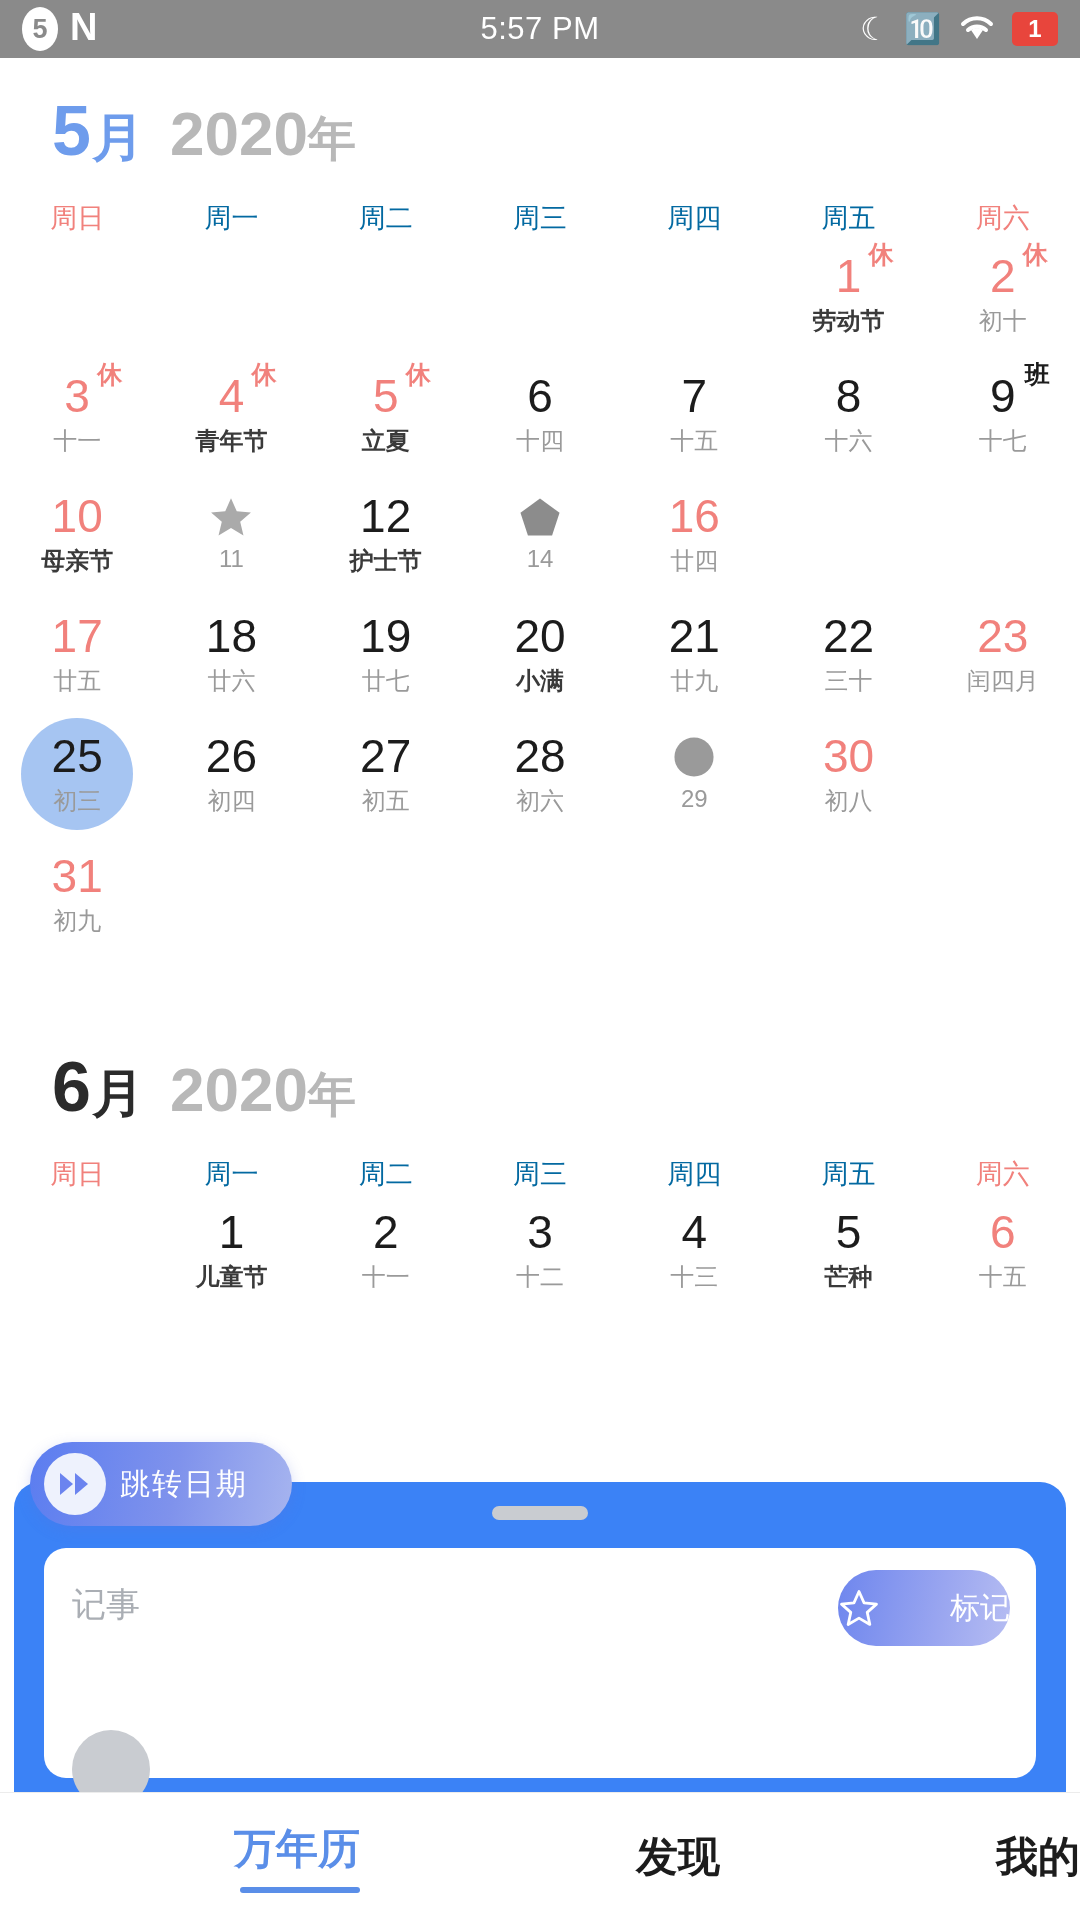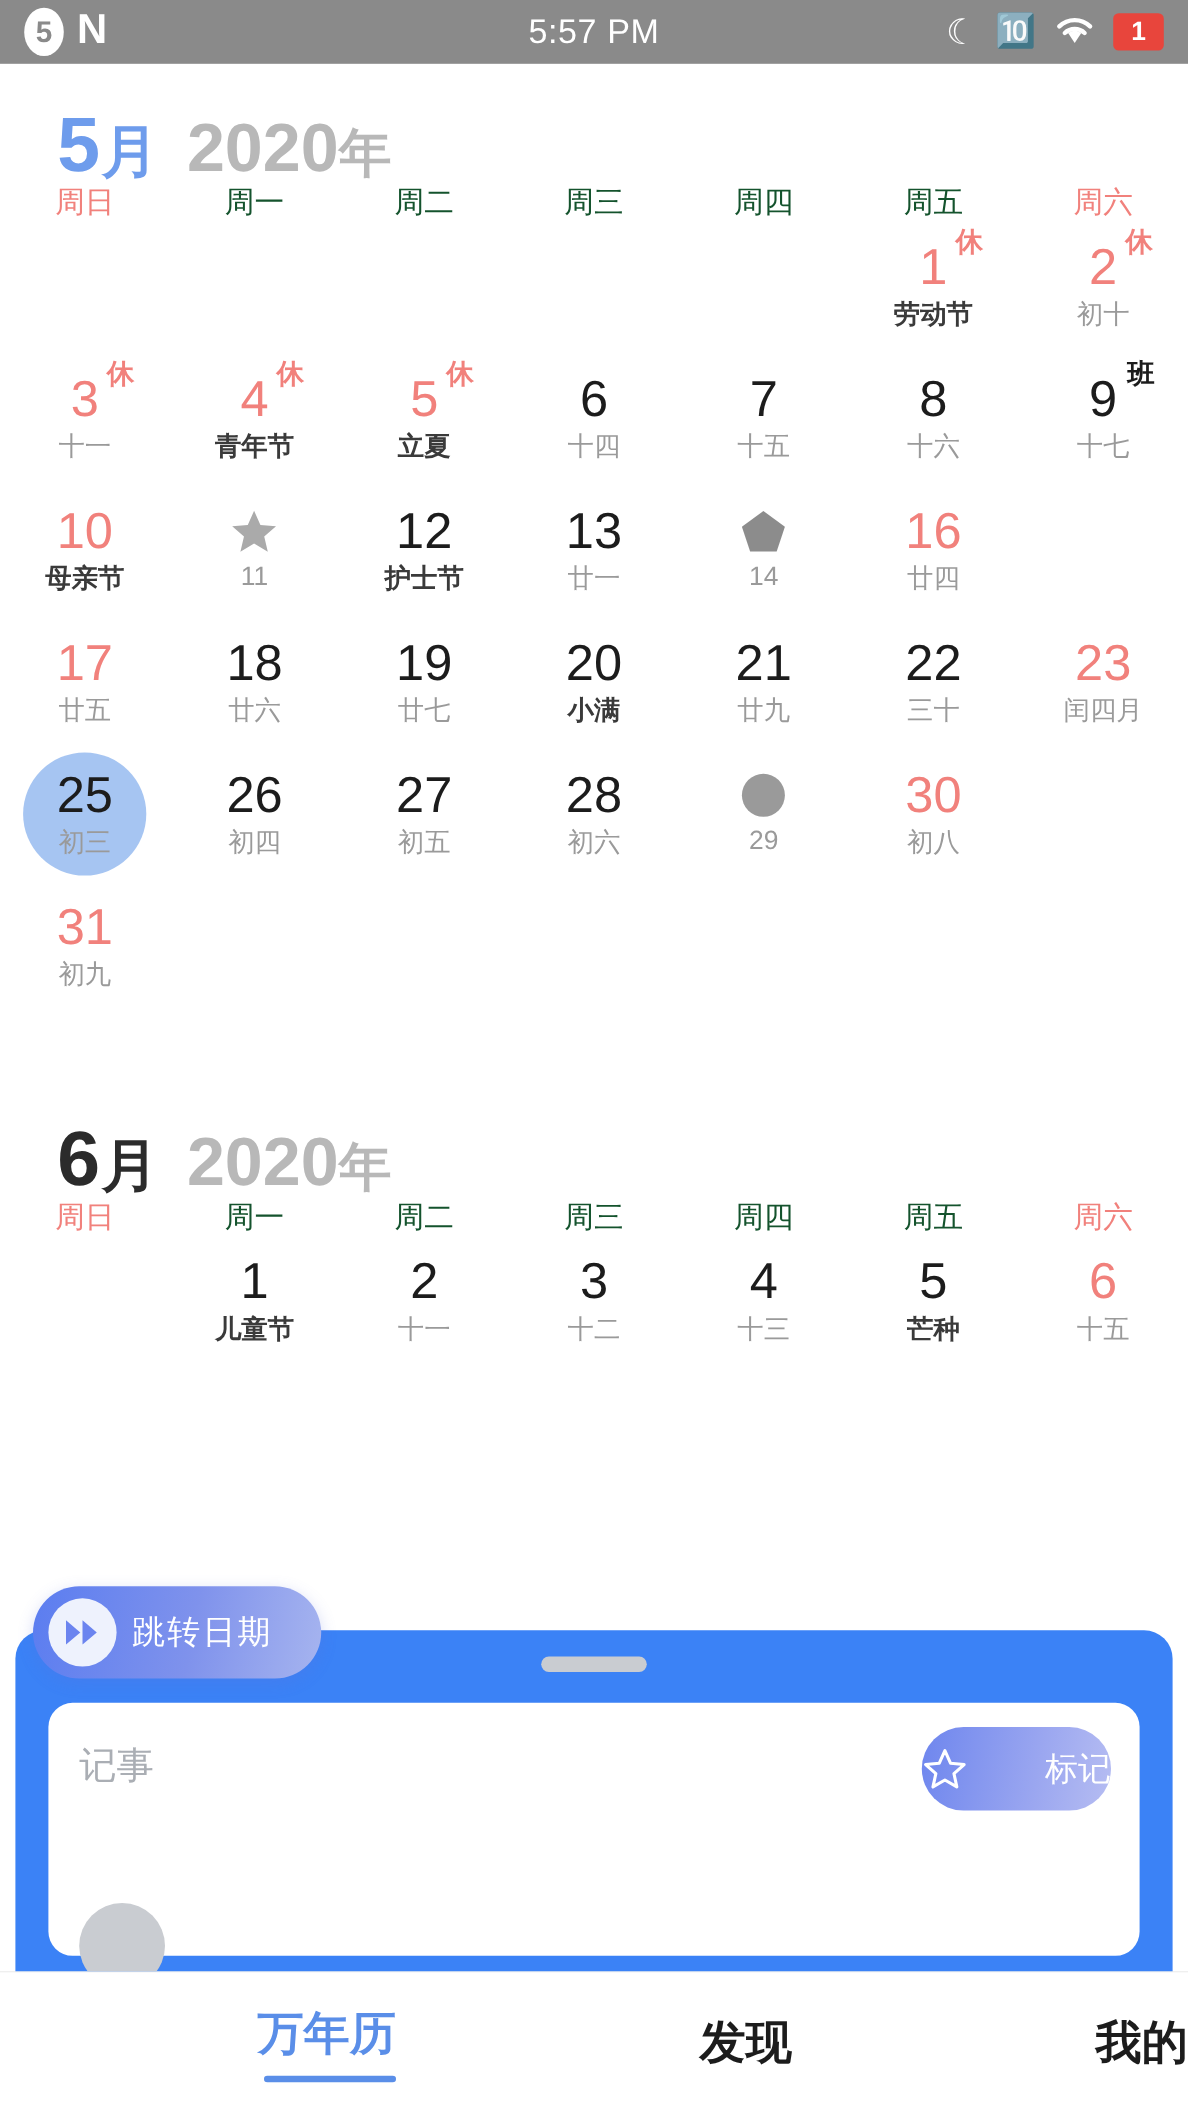--- a/index.html
+++ b/index.html
@@ -49,22 +49,23 @@
   }
   .mt-num { font-size: 70px; letter-spacing: -1px; }
   .mt-yue { font-size: 52px; margin-left: 2px; }
   .mt-year { font-size: 62px; color: #b8b8b8; margin-left: 26px; font-weight: bold; }
   .mt-nian { font-size: 48px; color: #b8b8b8; font-weight: bold; }
   .blue { color: #6e9cec; }
   .dark { color: #2b2b2b; }
 
   .weekdays {
     display: grid; grid-template-columns: repeat(7, 1fr);
-  }
-  .wd { text-align: center; font-size: 27px; color: #14532d; }
+    margin-top: 34px;
+  }
+  .wd { text-align: center; font-size: 27px; color: #0369a1; }
   .wd.wknd { color: #f1817c; }
 
   .weeks { display: flex; flex-direction: column; }
   .week { display: grid; grid-template-columns: repeat(7, 1fr); }
   .cell {
     height: 120px; position: relative;
     display: flex; flex-direction: column;
     align-items: center; justify-content: flex-start;
     padding-top: 14px;
   }
@@ -258,24 +259,20 @@
             <div class="shape">
               <svg width="46" height="46" viewBox="0 0 24 24">
                 <path d="M12 2.2 L15 9 L22.4 9.6 L16.8 14.5 L18.5 21.7 L12 17.8 L5.5 21.7 L7.2 14.5 L1.6 9.6 L9 9 Z" fill="#aaaaaa"></path>
               </svg>
             </div>
             <div class="lunar">11</div>
           </div>
           <div class="cell">
             <div class="daynum">12</div>
             <div class="lunar fest">护士节</div>
-          </div>
-          <div class="cell">
-            <div class="daynum">13</div>
-            <div class="lunar">廿一</div>
           </div>
           <div class="cell">
             <div class="shape">
               <svg width="46" height="46" viewBox="0 0 24 24">
                 <path d="M12 2.4 L22.2 9.8 L18.3 21.6 L5.7 21.6 L1.8 9.8 Z" fill="#8c8c8c"></path>
               </svg>
             </div>
             <div class="lunar">14</div>
           </div>
           <div class="cell">

